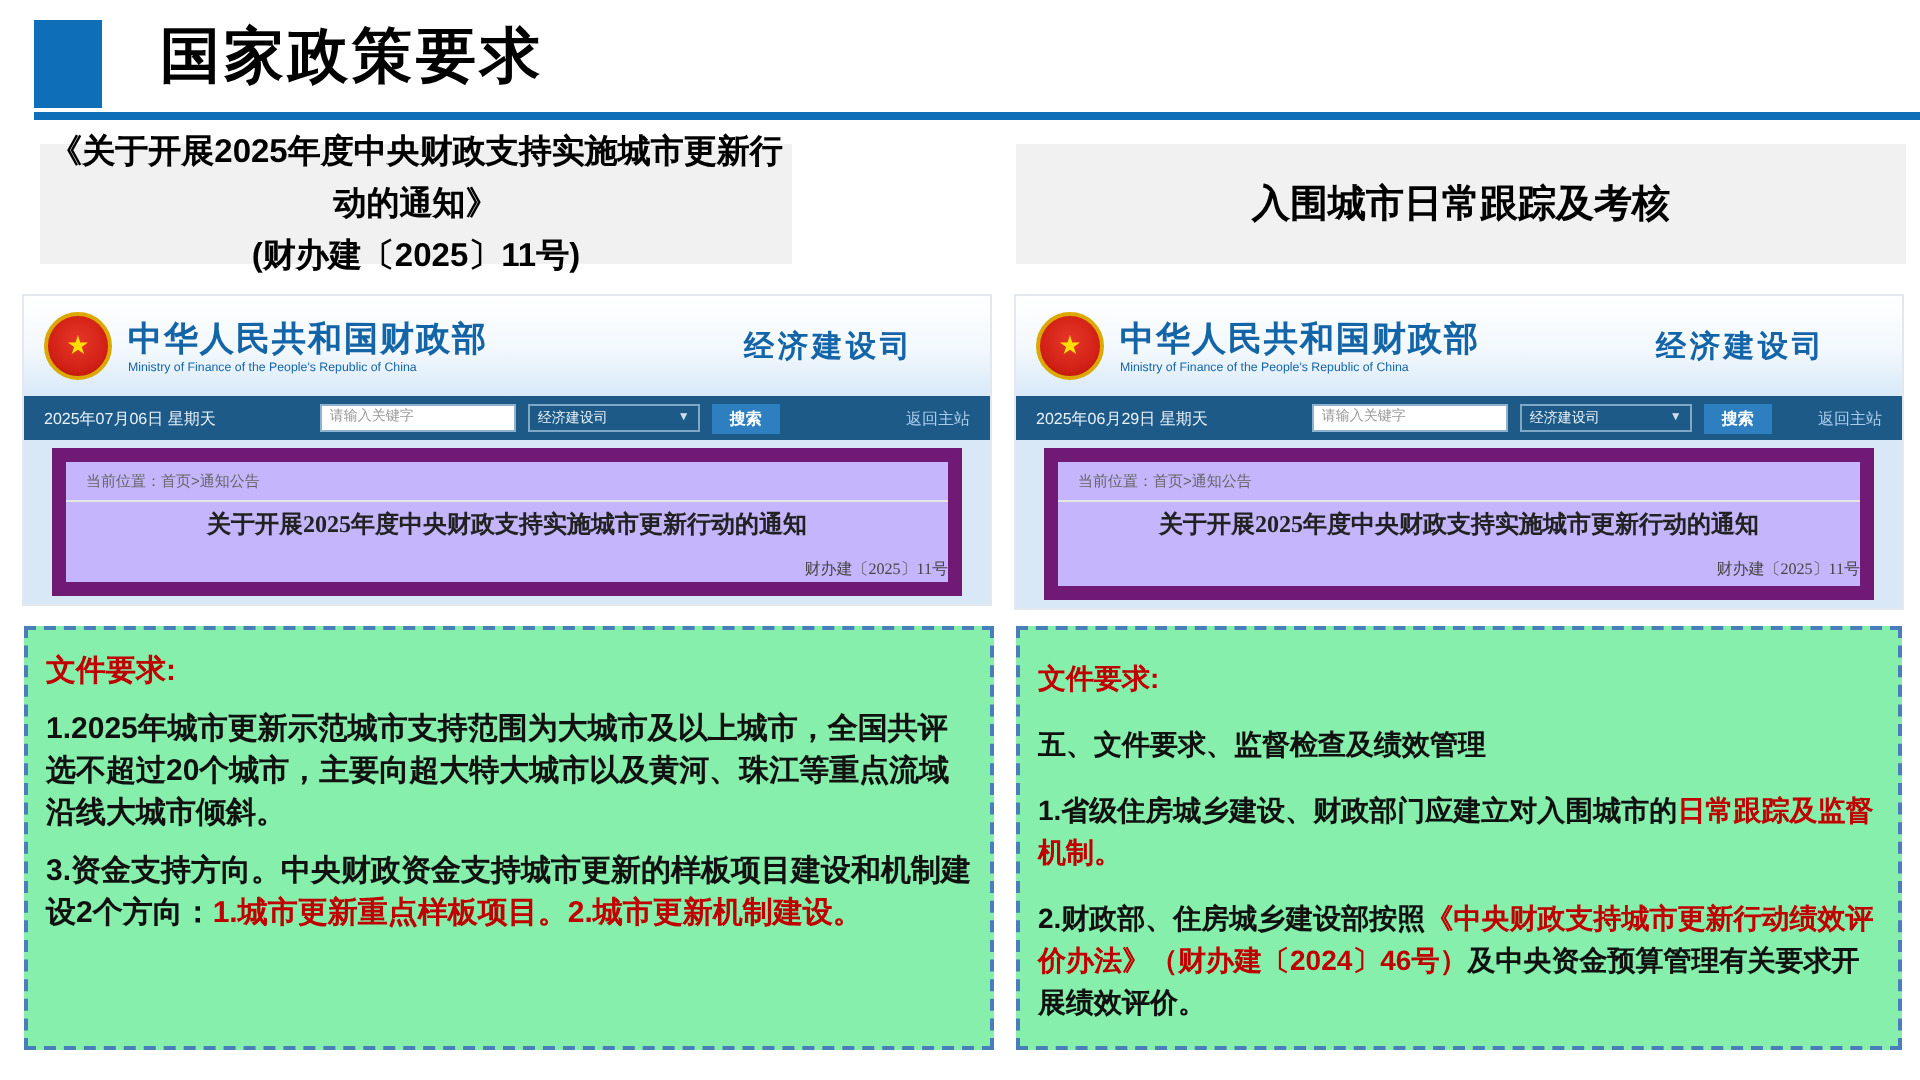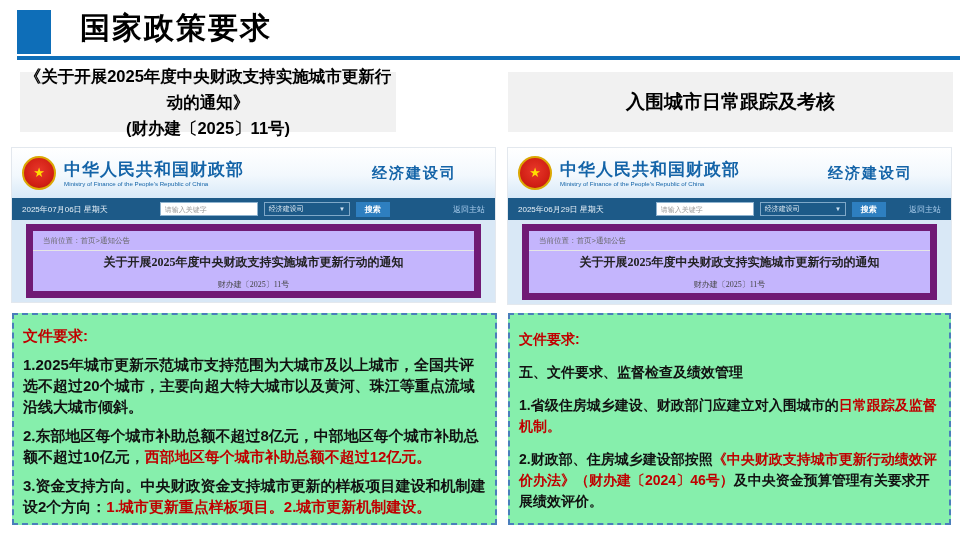--- a/index.html
+++ b/index.html
@@ -26,33 +26,33 @@
   .emblem { width:34px; height:34px; min-width:34px; border-radius:50%;
             background:radial-gradient(circle at 50% 42%,#e8372a 0%,#d01f14 65%,#a81108 100%);
             border:2px solid #dba804; display:flex; align-items:center; justify-content:center; }
   .emblem .star { color:#ffde00; font-size:13px; line-height:1; margin-top:-2px; }
   .site-id { margin-left:8px; }
   .site-name { color:#1464a8; font-size:17px; font-weight:bold; letter-spacing:1px; white-space:nowrap; }
   .site-name-en { color:#1464a8; font-size:7px; transform:scale(.88); transform-origin:left top; white-space:nowrap; }
   .site-dept { margin-left:auto; margin-right:28px; color:#1464a8; font-size:15px; font-weight:bold; letter-spacing:2px; white-space:nowrap; }
   .site-nav { height:22px; background:#1d5a88; display:flex; align-items:center; padding:0 10px; }
   .nav-date { font-size:8px; color:#e8f1f8; white-space:nowrap; }
-  .nav-search { display:flex; align-items:center; gap:6px; margin-left:52px; }
+  .nav-search { display:flex; gap:6px; margin-left:52px; }
   .search-input { width:98px; height:14px; font-size:7px; border:1px solid #8fb3cf; background:#fff; padding:0 4px; color:#444; }
   .search-input::placeholder { color:#999; }
   .nav-select { width:86px; height:14px; border:1px solid #7fa8c8; background:#1d5a88; color:#e8f1f8; font-size:7px;
                 display:flex; align-items:center; justify-content:space-between; padding:0 4px; cursor:pointer; }
   .nav-select .caret { font-size:6px; color:#cfe2f2; }
   .nav-btn { background:#2e7fc0; color:#fff; font-size:8px; font-weight:bold; padding:2px 9px; cursor:pointer; white-space:nowrap; }
   .nav-back { margin-left:auto; color:#a8ccec; font-size:8px; cursor:pointer; white-space:nowrap; }
   .site-body { height:calc(100% - 72px); background:#d9e8f6; }
   .site-card { background:#c4b5fd; margin:4px 14px 0; height:calc(100% - 8px); border:7px solid #701a75; }
   .crumb { font-size:7.5px; color:#666; padding:5px 10px 4px; border-bottom:1px solid #e5e5e5; }
   .doc-title { font-family:"Liberation Serif","DejaVu Serif",serif; font-weight:bold; font-size:12px; color:#222; text-align:center; margin-top:3px; }
-  .doc-num { font-family:"Liberation Serif","DejaVu Serif",serif; font-size:8px; color:#444; text-align:center; margin-top:8px; }
+  .doc-num { font-family:"Liberation Serif","DejaVu Serif",serif; font-size:8px; color:#444; text-align:right; margin-top:8px; }
 
   
   .req-box { position:absolute; top:313px; height:212px; background:#86efac; border:2px dashed #4a7ebb;
              padding:2px 9px; font-weight:bold; color:#111; }
   .req-box.lft { left:12px; width:485px; font-size:15px; line-height:1.4; }
   .req-box.rgt { left:508px; width:443px; font-size:14px; line-height:1.5; }
   .req-box p { margin:8px 0; }
   .req-box.rgt p { margin:12px 0; }
   .red { color:#c00000; }
 </style>
@@ -133,21 +133,20 @@
         <div class="crumb">当前位置：首页&gt;通知公告</div>
         <div class="doc-title">关于开展2025年度中央财政支持实施城市更新行动的通知</div>
         <div class="doc-num">财办建〔2025〕11号</div>
       </div>
     </div>
   </div>
 
   <div class="req-box lft">
     <p class="red">文件要求:</p>
     <p><span>1.2025年城市更新示范城市支持范围为大城市及以上城市，全国共评选不超过20个城市，主要向超大特大城市以及黄河、珠江等重点流域沿线大城市倾斜。</span></p>
-    <p><span>2.东部地区每个城市补助总额不超过8亿元，中部地区每个城市补助总额不超过10亿元，</span><span class="red">西部地区每个城市补助总额不超过12亿元。</span></p>
     <p><span>3.资金支持方向。中央财政资金支持城市更新的样板项目建设和机制建设2个方向：</span><span class="red">1.城市更新重点样板项目。2.城市更新机制建设。</span></p>
   </div>
 
   <div class="req-box rgt">
     <p class="red">文件要求:</p>
     <p><span>五、文件要求、监督检查及绩效管理</span></p>
     <p><span>1.省级住房城乡建设、财政部门应建立对入围城市的</span><span class="red">日常跟踪及监督机制。</span></p>
     <p><span>2.财政部、住房城乡建设部按照</span><span class="red">《中央财政支持城市更新行动绩效评价办法》（财办建〔2024〕46号）</span><span>及中央资金预算管理有关要求开展绩效评价。</span></p>
   </div>
 

